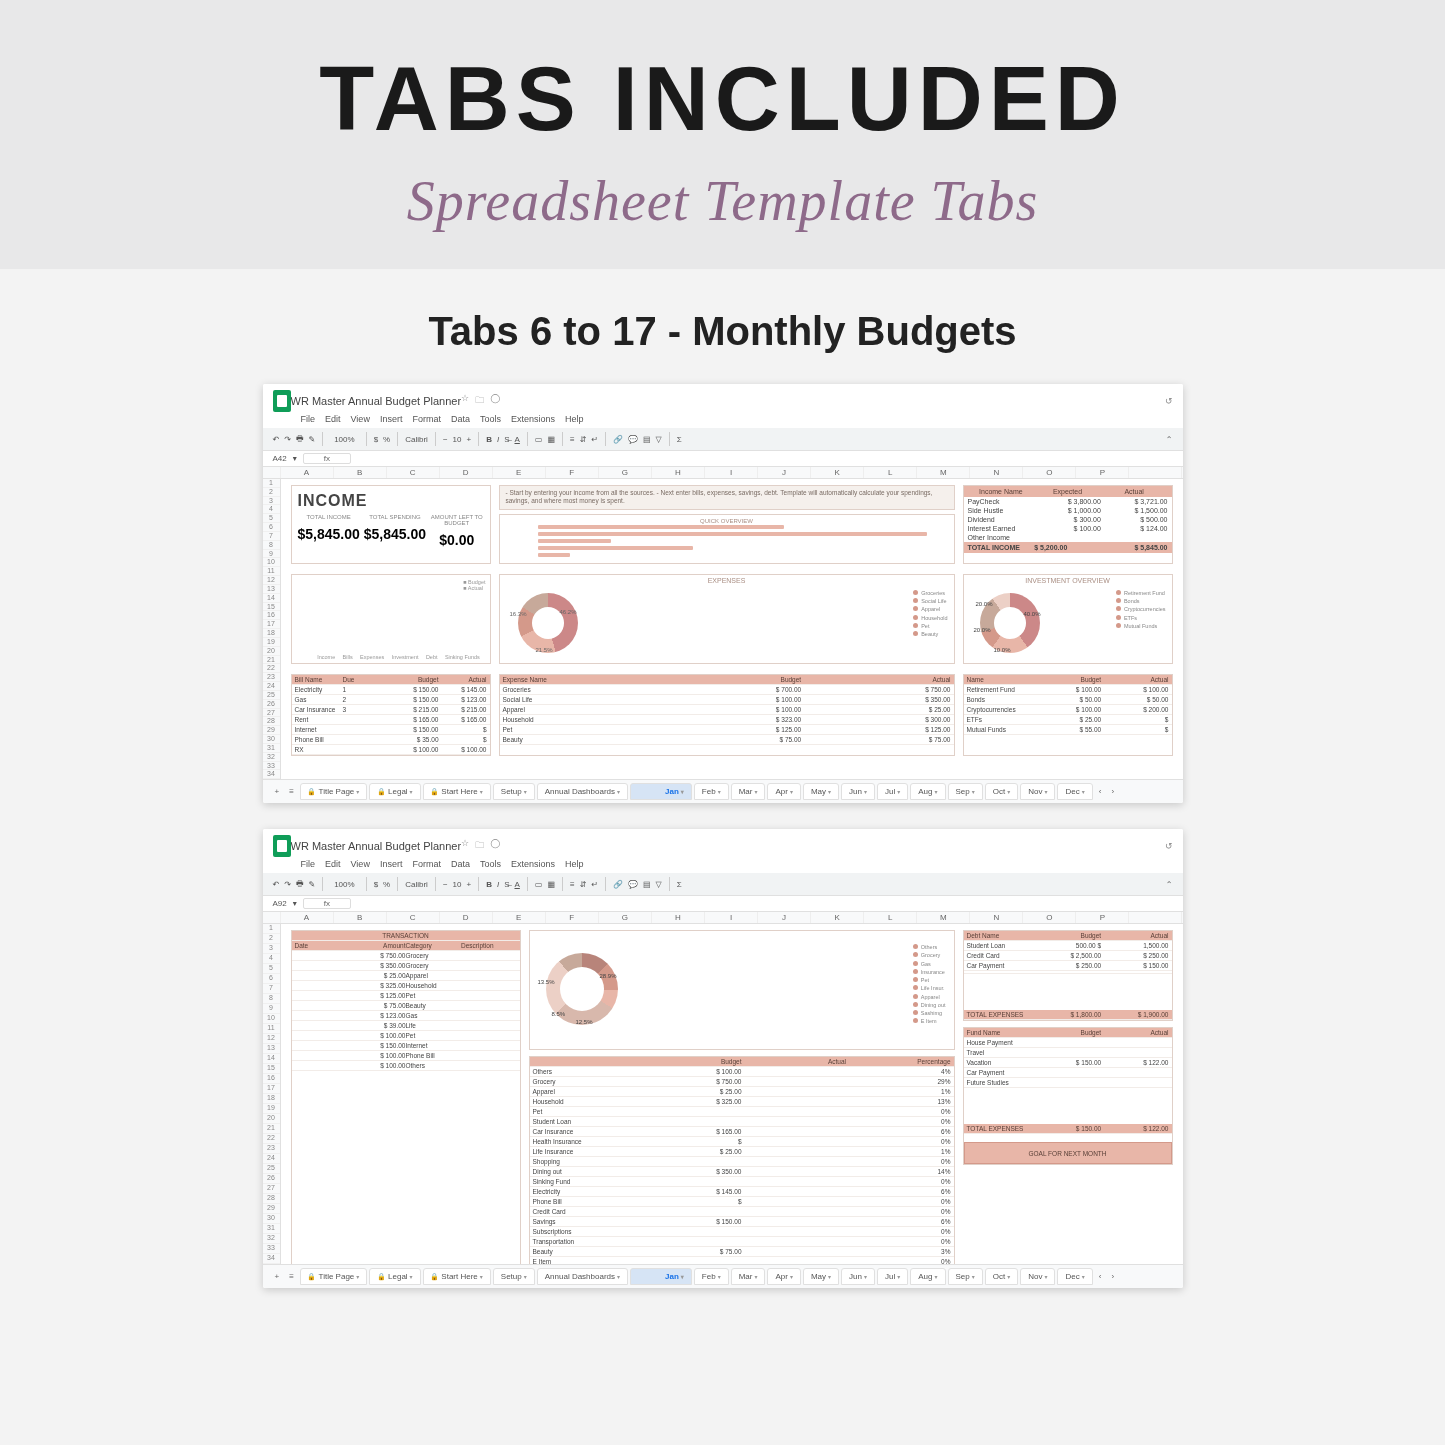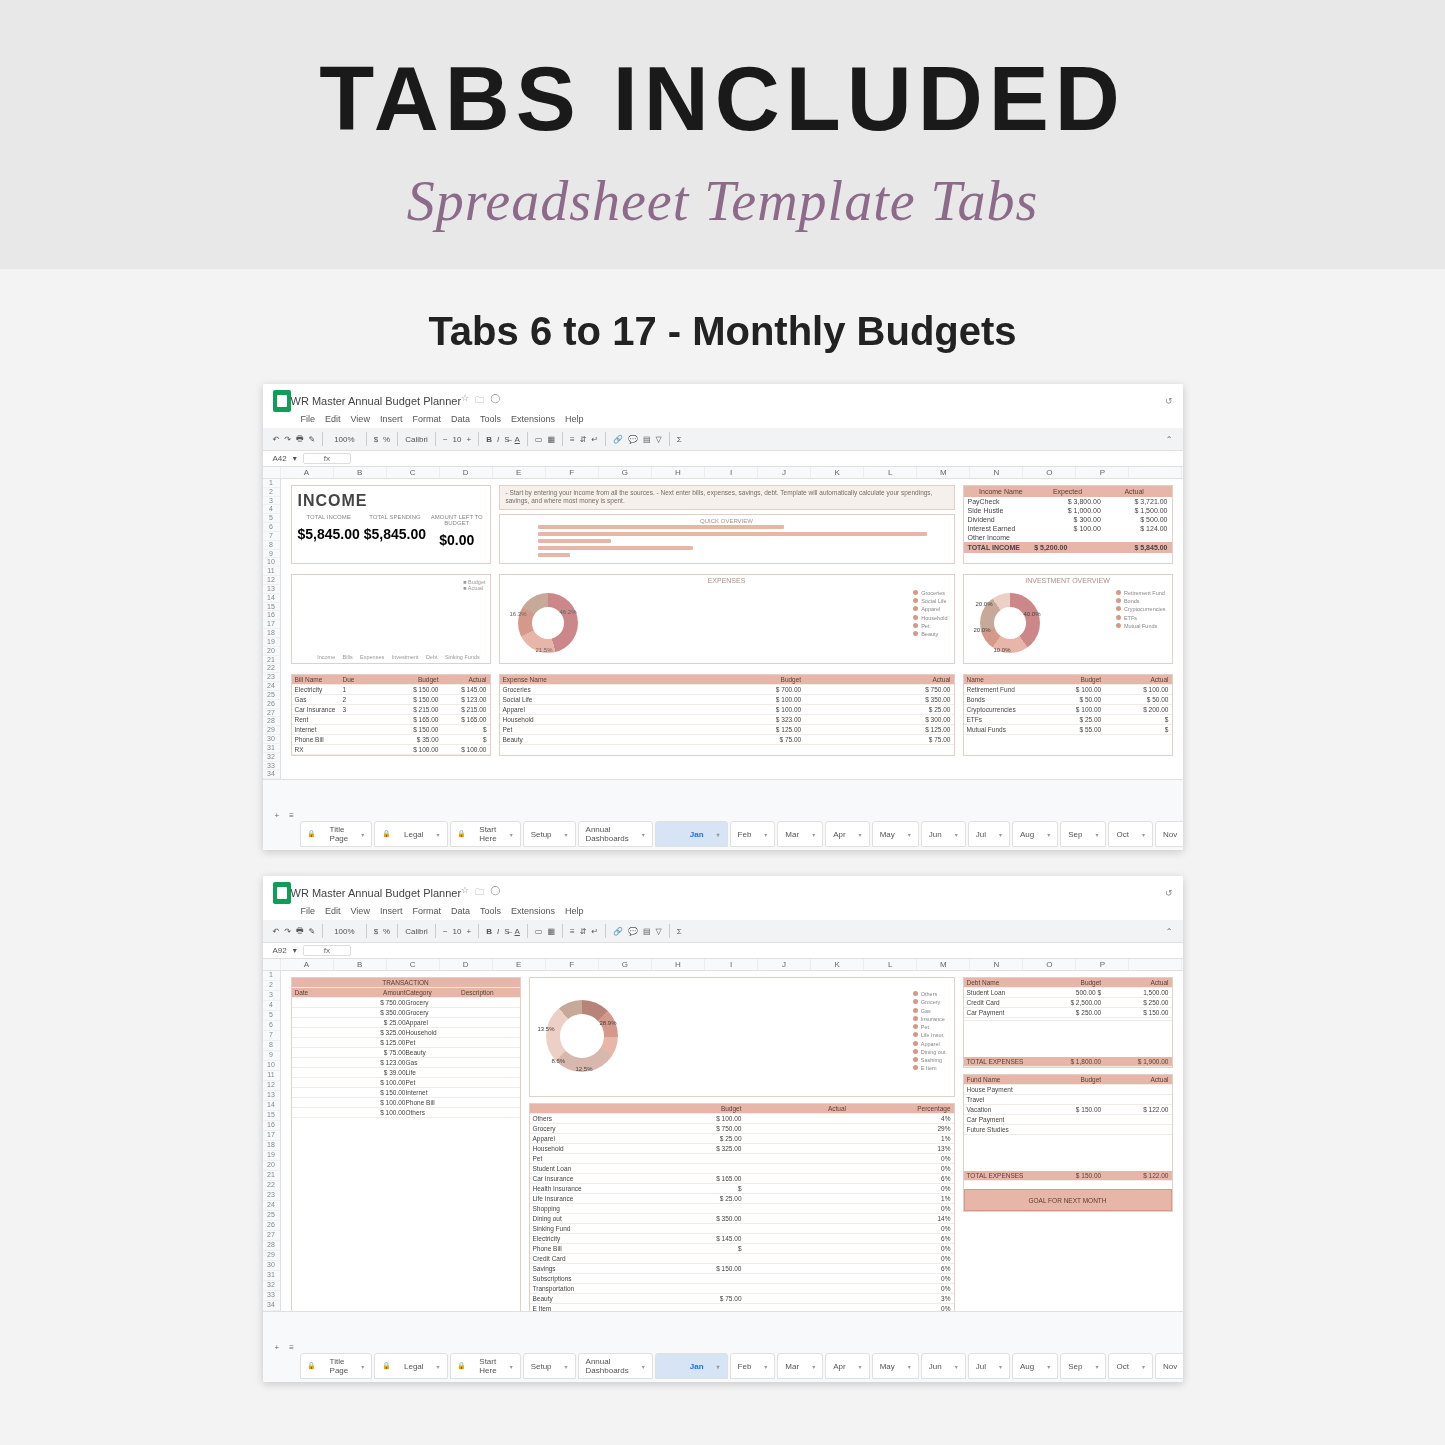--- a/index.html
+++ b/index.html
@@ -196,22 +196,22 @@
   .bot-pink-bar{background:#e8b6a8;height:22px;margin-top:8px;border:1px solid #d4998a;}
 
   
   .tabstrip {
     display:flex; align-items:center; gap:2px;
     background:#f8f9fa; border-top:1px solid #e0e0e0;
     padding:3px 8px; font-size:8px; color:#555;
   }
   .tabstrip .tab{
     padding:3px 7px; border-radius:3px 3px 0 0;
-    display:flex;align-items:center;gap:13px;
-    background:#fff;border:1px solid #e0e0e0;margin-top:38px;
+    display:flex;align-items:center;gap:2px;
+    background:#fff;border:1px solid #e0e0e0;
   }
   .tabstrip .tab.active{ background:#d6e4f5; color:#1a73e8; font-weight:600;padding-left:34px;}
   .tabstrip .tab .lock{font-size:7px;color:#888;}
   .tabstrip .tab .dd{font-size:6px;color:#999;}
   .tabstrip .nav{color:#666;padding:0 4px;}
 </style>
 </head>
 <body>
 
 <div class="header-band">

